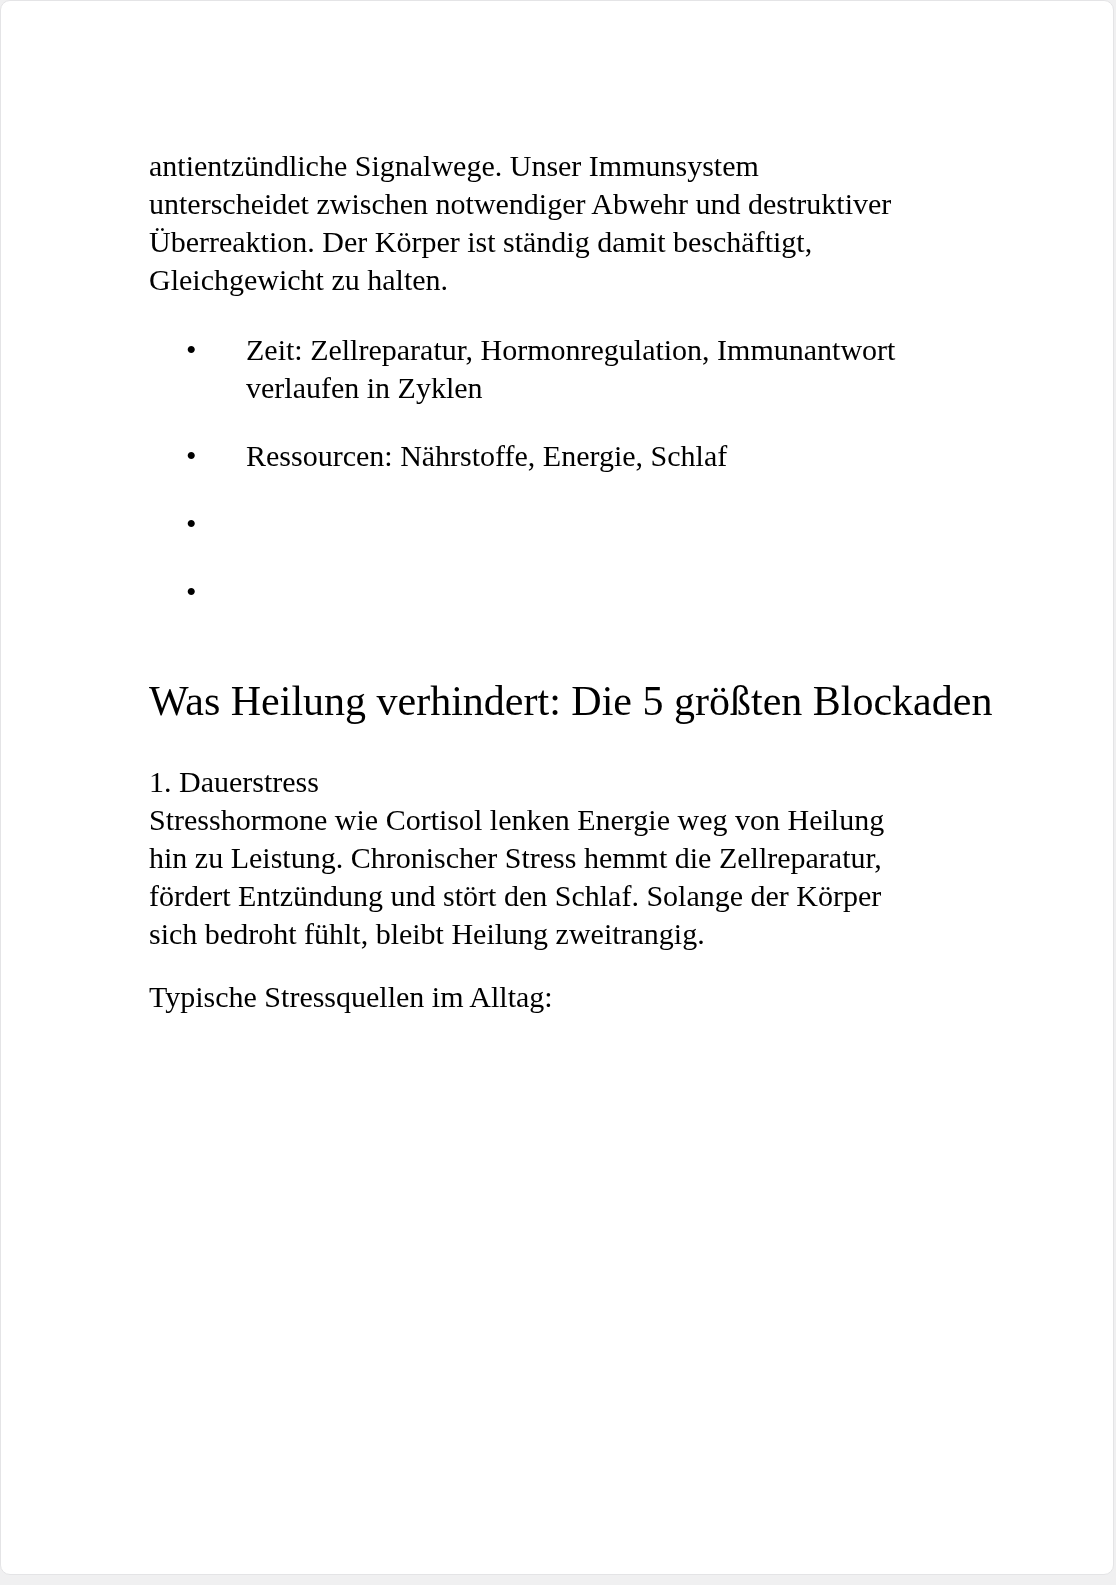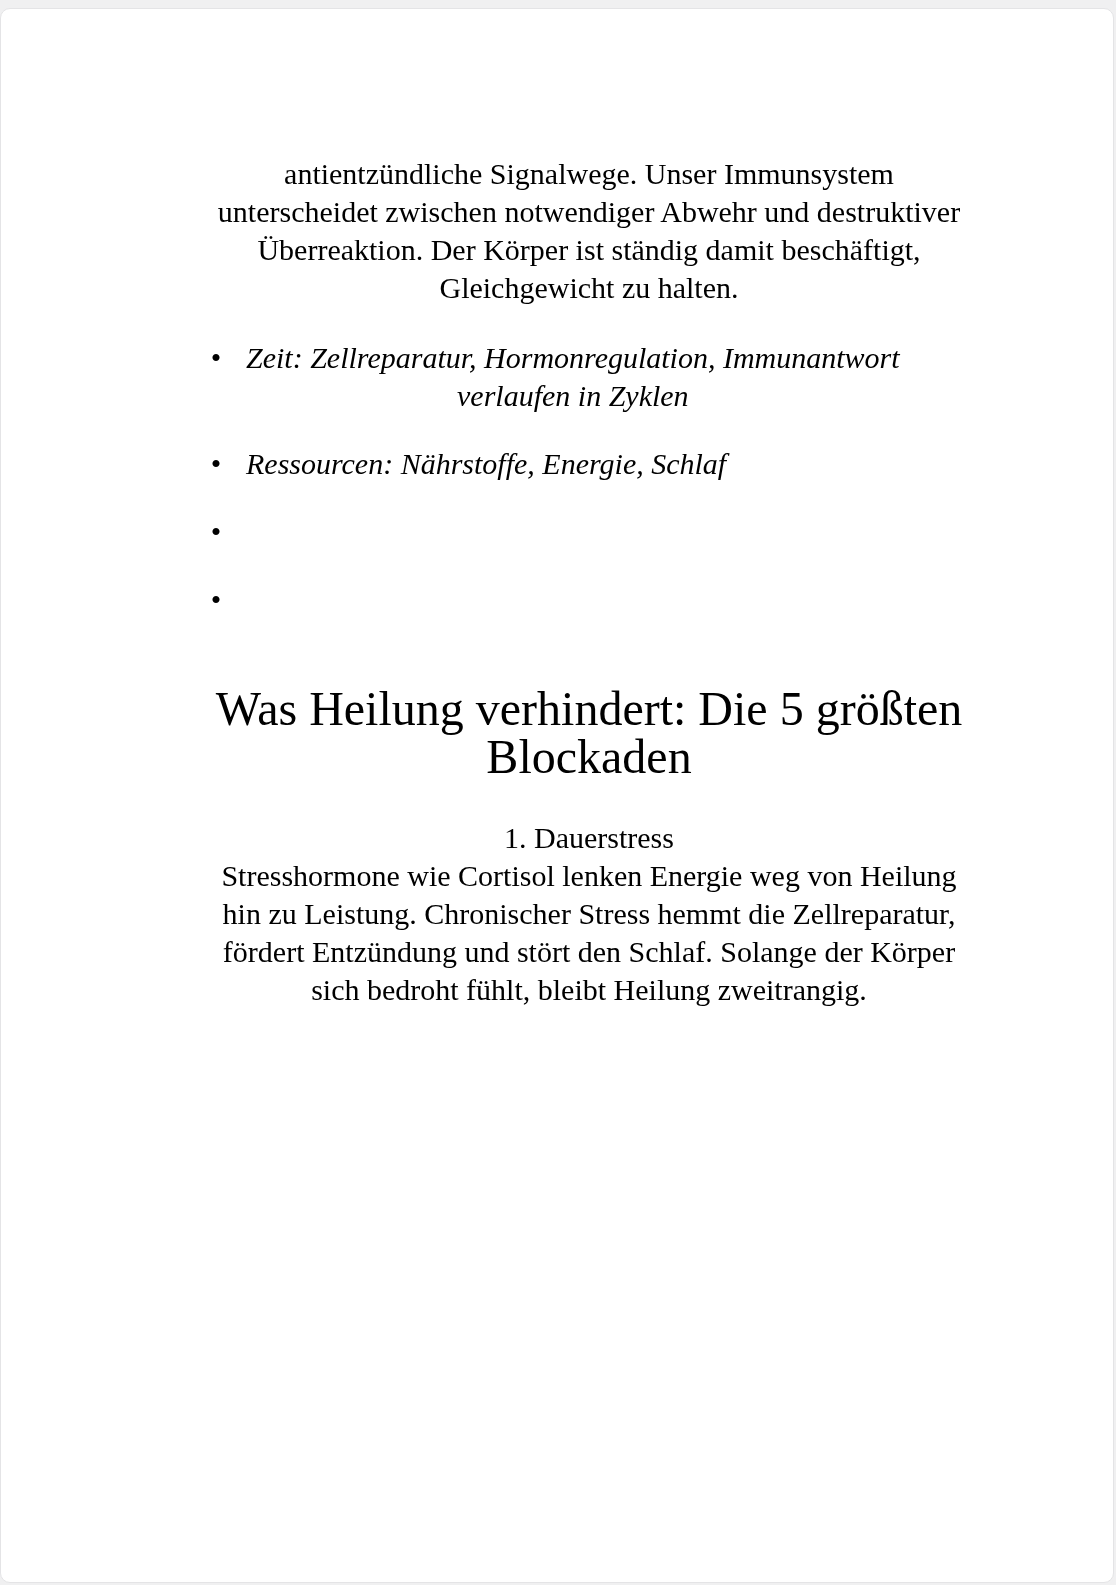--- a/index.html
+++ b/index.html
@@ -6,28 +6,27 @@
     margin: 0;
     padding: 0;
     width: 1116px;
     height: 1585px;
     background: #f0f0f1;
     overflow: hidden;
   }
   .page-card {
     position: absolute;
     left: 0;
-    top: 8px;
+    top: 0;
     width: 1114px;
     height: 1575px;
     background: #ffffff;
     border: 1px solid #e4e4e6;
     border-radius: 10px;
     box-sizing: border-box;
-    text-align: center;
   }
   .article-content {
     padding: 146px 0 0 148px;
     width: 880px;
     font-family: "Liberation Serif", "DejaVu Serif", serif;
     font-size: 30px;
     line-height: 38px;
     color: #000000;
   }
   .para {
@@ -45,24 +44,23 @@
     margin-bottom: 0;
   }
   .bullet-marker {
     flex: none;
     width: 97px;
     padding-left: 37px;
     box-sizing: border-box;
   }
   .bullet-text {
     white-space: pre-line;
-    font-style: italic;
   }
   .section-heading {
-    font-size: 48px;
+    font-size: 42px;
     line-height: 48px;
     font-weight: normal;
     margin: 66px 0 38px 0;
     white-space: pre-line;
   }
 </style>
 </head>
 <body>
 
 <div class="page-card">
@@ -94,15 +92,16 @@
 
 
     <h2 class="section-heading">Was Heilung verhindert: Die 5 größten Blockaden</h2>
 
     <p class="para">1. Dauerstress
 Stresshormone wie Cortisol lenken Energie weg von Heilung
 hin zu Leistung. Chronischer Stress hemmt die Zellreparatur,
 fördert Entzündung und stört den Schlaf. Solange der Körper
 sich bedroht fühlt, bleibt Heilung zweitrangig.</p>
 
+    <p class="para">Typische Stressquellen im Alltag:</p>
 
   </div>
 </div>
 
 </body></html>

